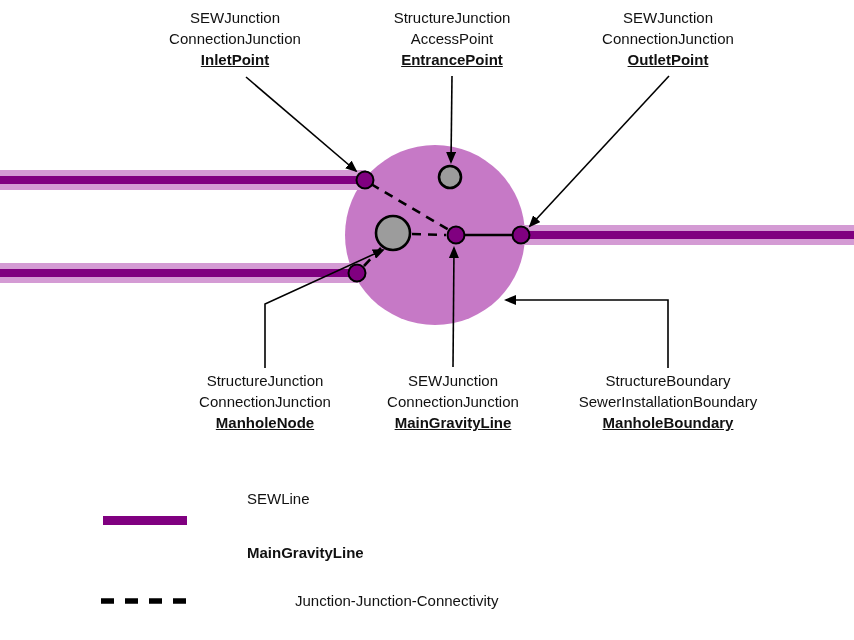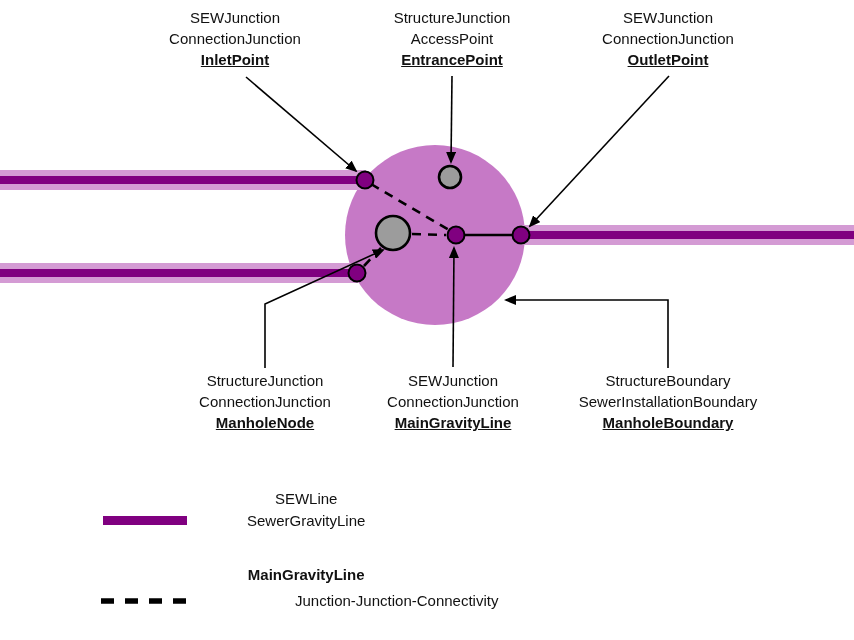--- a/index.html
+++ b/index.html
@@ -116,23 +116,22 @@
     <div>ConnectionJunction</div>
     <div class="b">MainGravityLine</div>
   </div>
 
   <div class="callout" style="left:538px; top:370px; width:260px;">
     <div>StructureBoundary</div>
     <div>SewerInstallationBoundary</div>
     <div class="b">ManholeBoundary</div>
   </div>
 
-  <div class="legend-text" style="left:247px; top:488px;text-align:center;">
+  <div class="legend-text" style="left:247px; top:488px;">
     <div>SEWLine</div>
-    <div>SewerGravityLine</div>
     <div class="b">MainGravityLine</div>
   </div>
 
   <div class="legend-text" style="left:247px; top:590px;margin-left:48px;">
     <div>Junction-Junction-Connectivity</div>
   </div>
 
 </div>
 
 </body></html>

